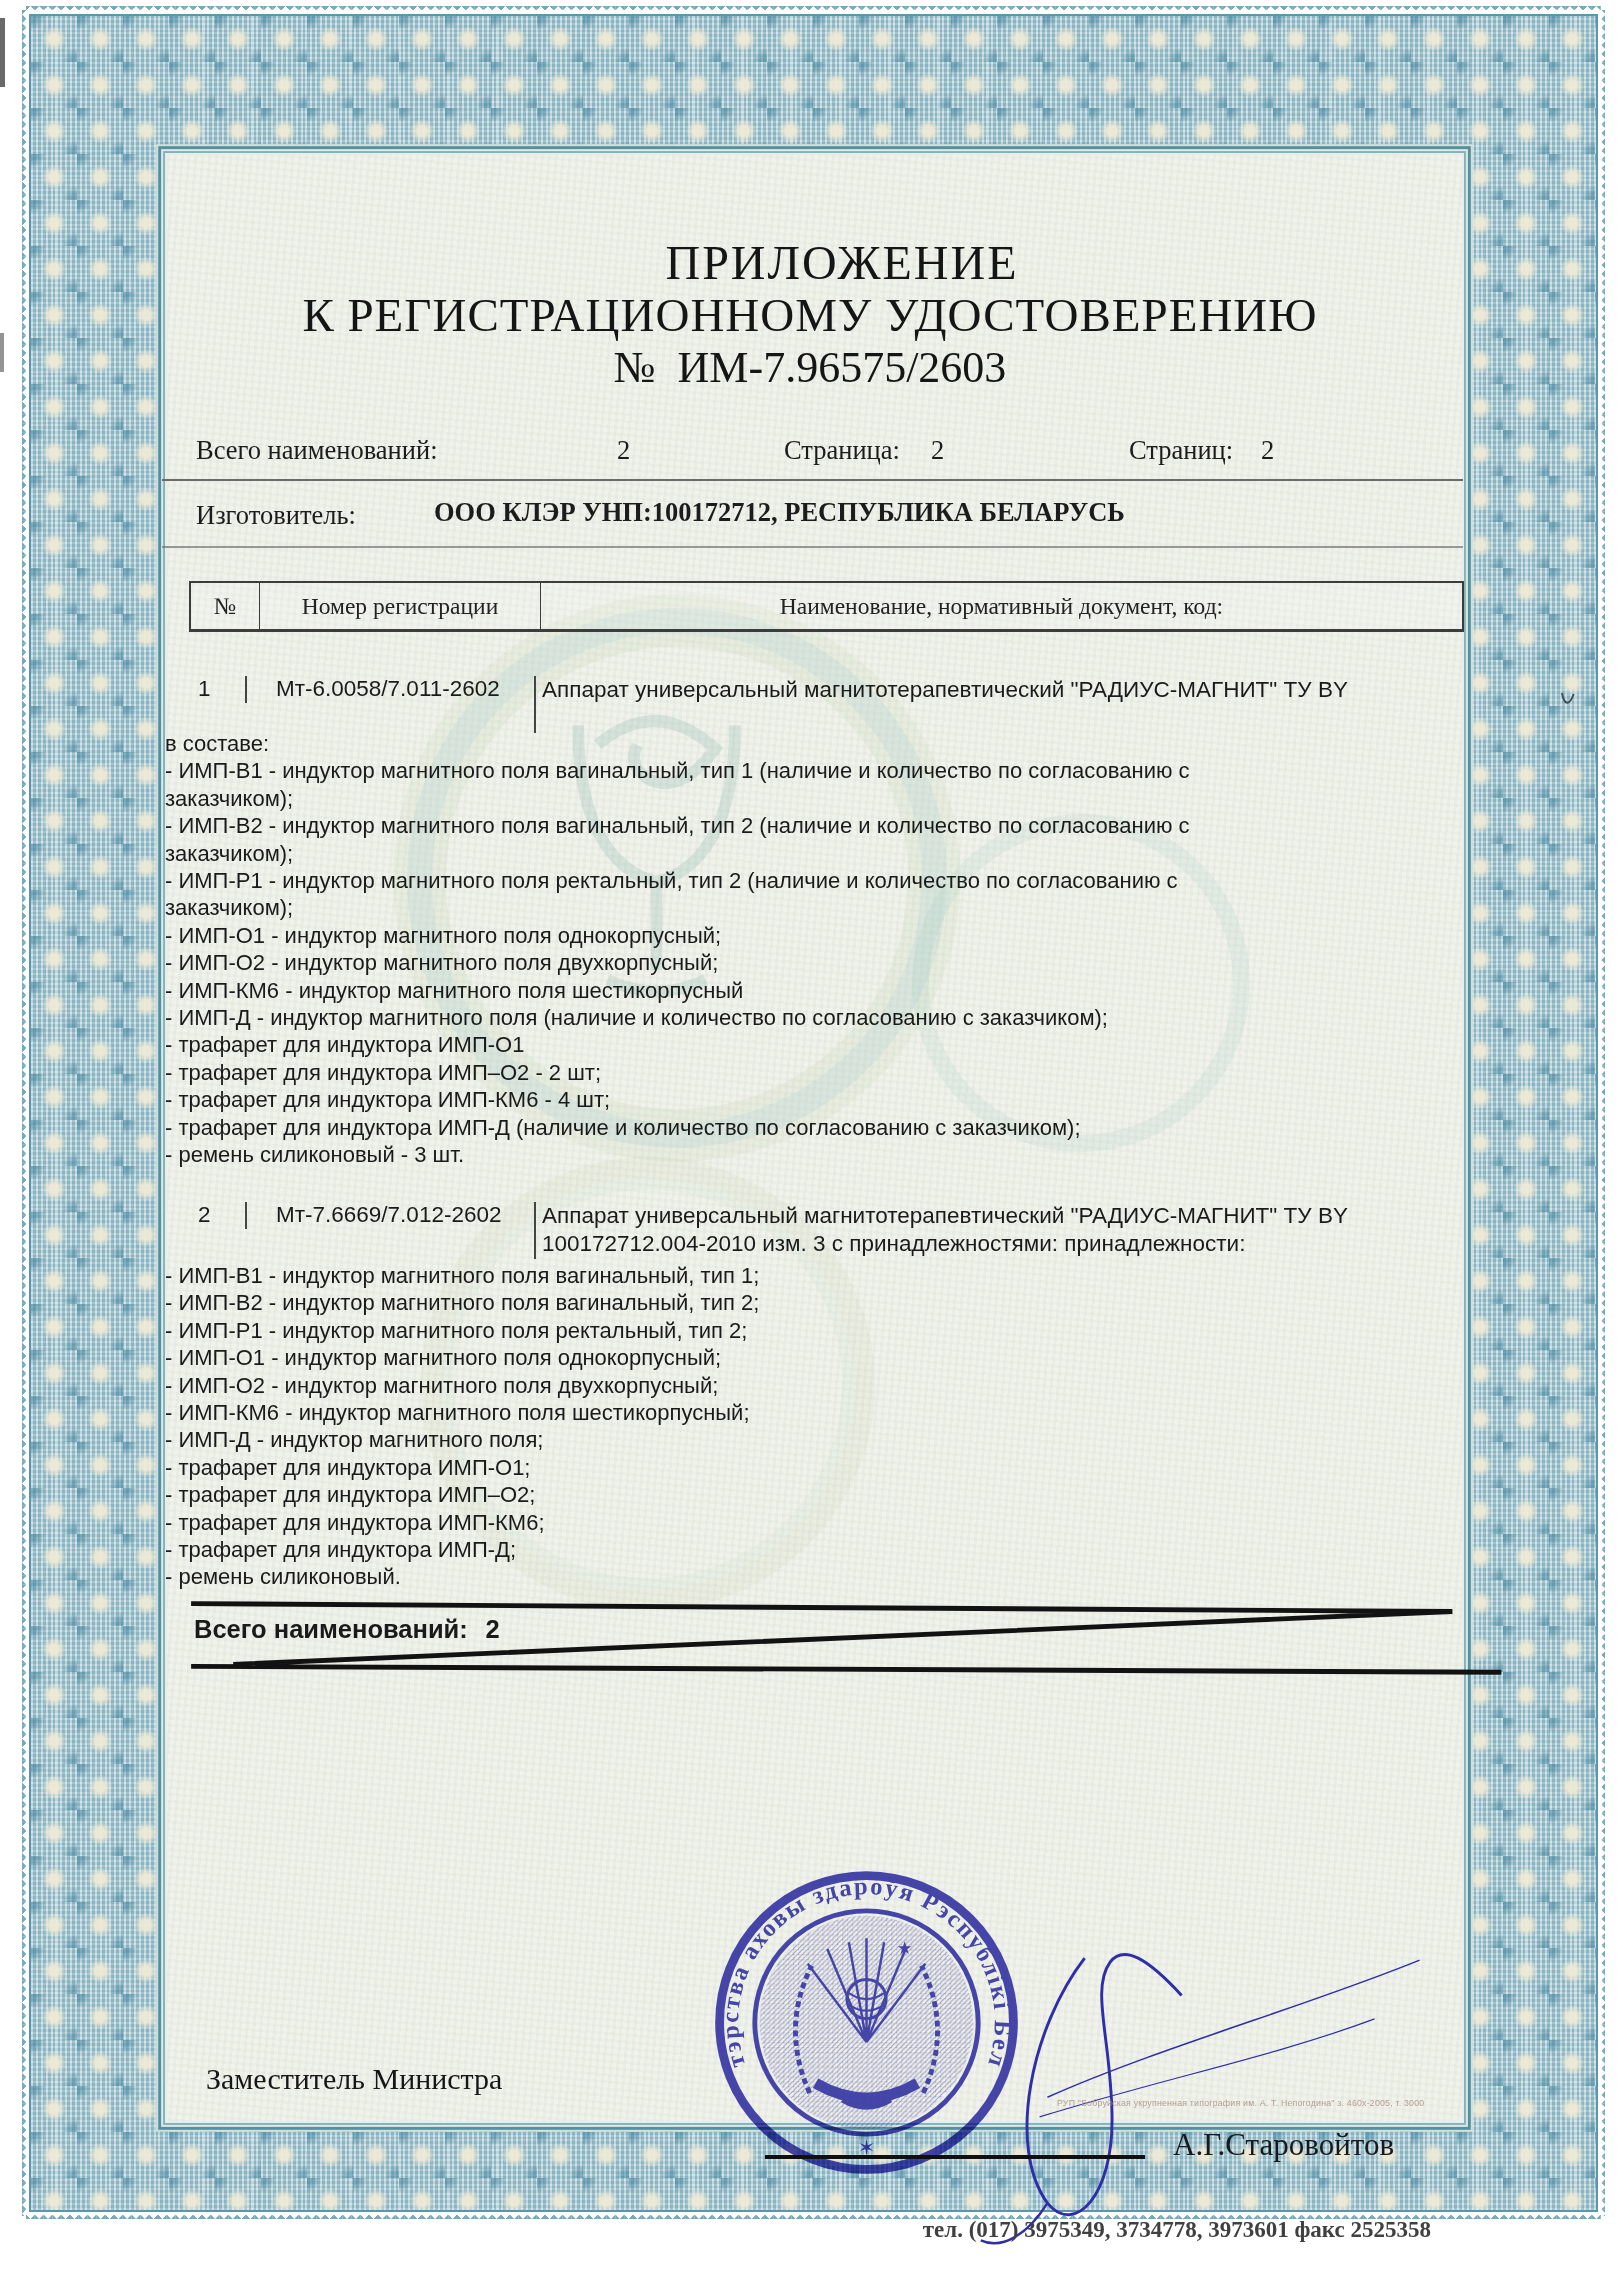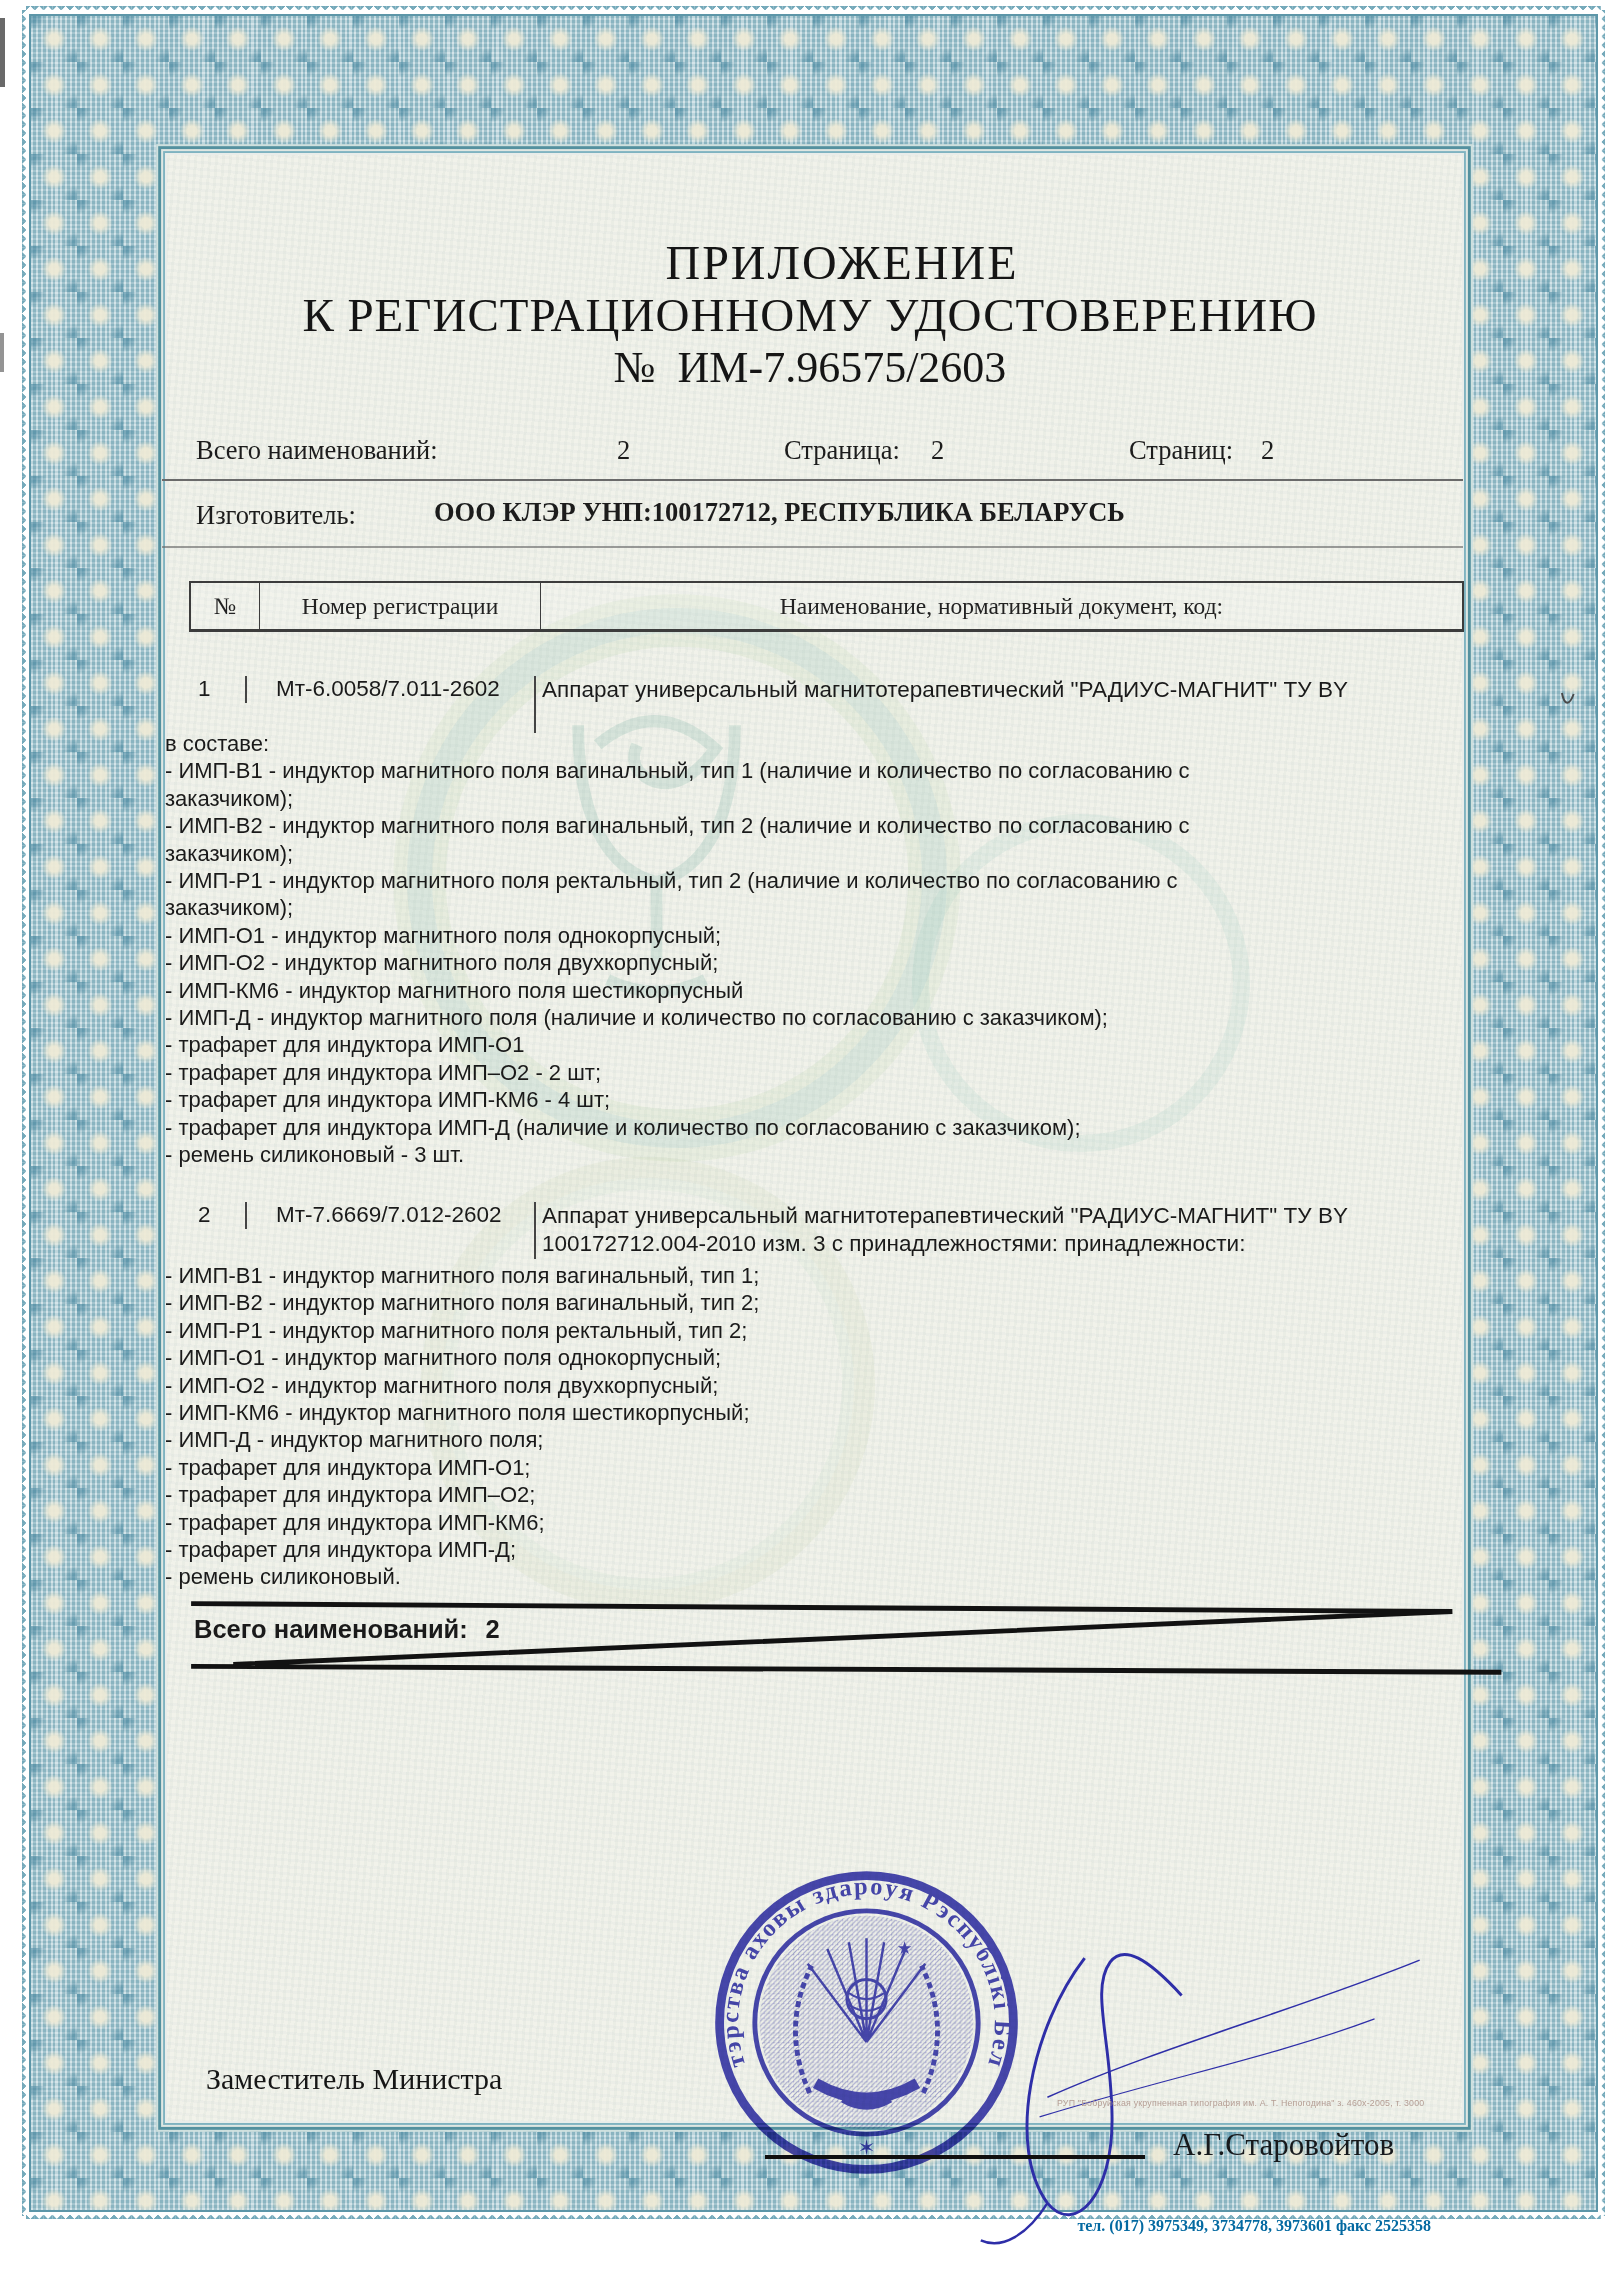--- a/index.html
+++ b/index.html
@@ -72,21 +72,21 @@
   .reg{font-size:22.5px;}
   .namecol{font-size:22.5px;line-height:28px;width:912px;}
   .vline{position:absolute;width:1.5px;background:#444;}
   .list{font-size:22px;line-height:27.4px;width:1127px;}
   .list div{min-height:27.4px;}
 
   .summary-lbl{font-family:"Liberation Sans",sans-serif;font-weight:700;font-size:25.5px;}
   .sig-title{font-size:30px;color:#161616;margin-left:10px;}
   .sig-name{font-size:31px;color:#17191c;}
   .print-note{font-size:8.8px;color:#b49d94;letter-spacing:0.2px;font-family:"Liberation Sans",sans-serif;}
-  .phone{font-size:16px;font-weight:700;color:#0369a1;}
+  .phone{font-size:23px;font-weight:700;color:#404040;}
   .sig-line{position:absolute;left:765px;top:2155px;width:380px;height:3.9px;background:#101010;}
   .stamp-wrap{mix-blend-mode:multiply;opacity:.93;}
 </style>
 </head>
 <body>
 
 <div class="teeth top"></div>
 <div class="teeth bottom"></div>
 <div class="teeth left"></div>
 <div class="teeth right"></div>

